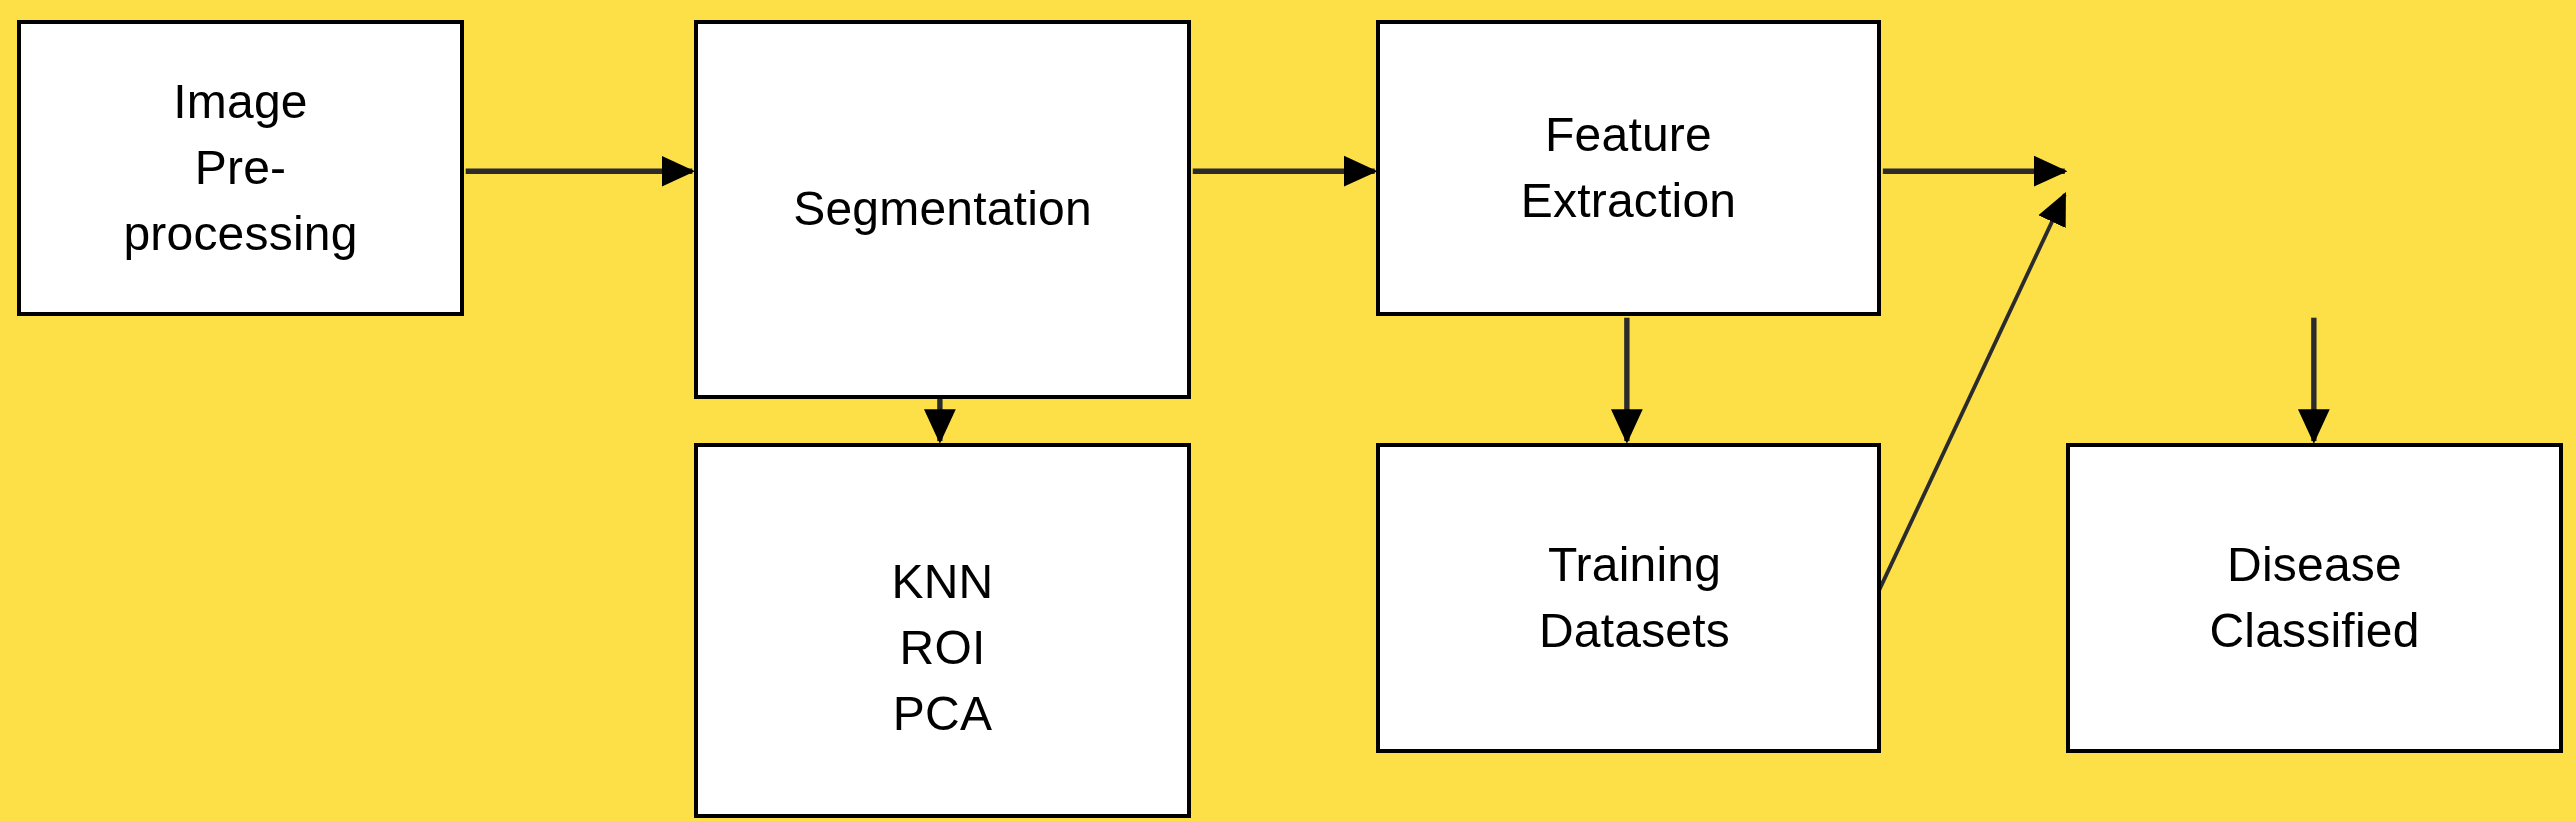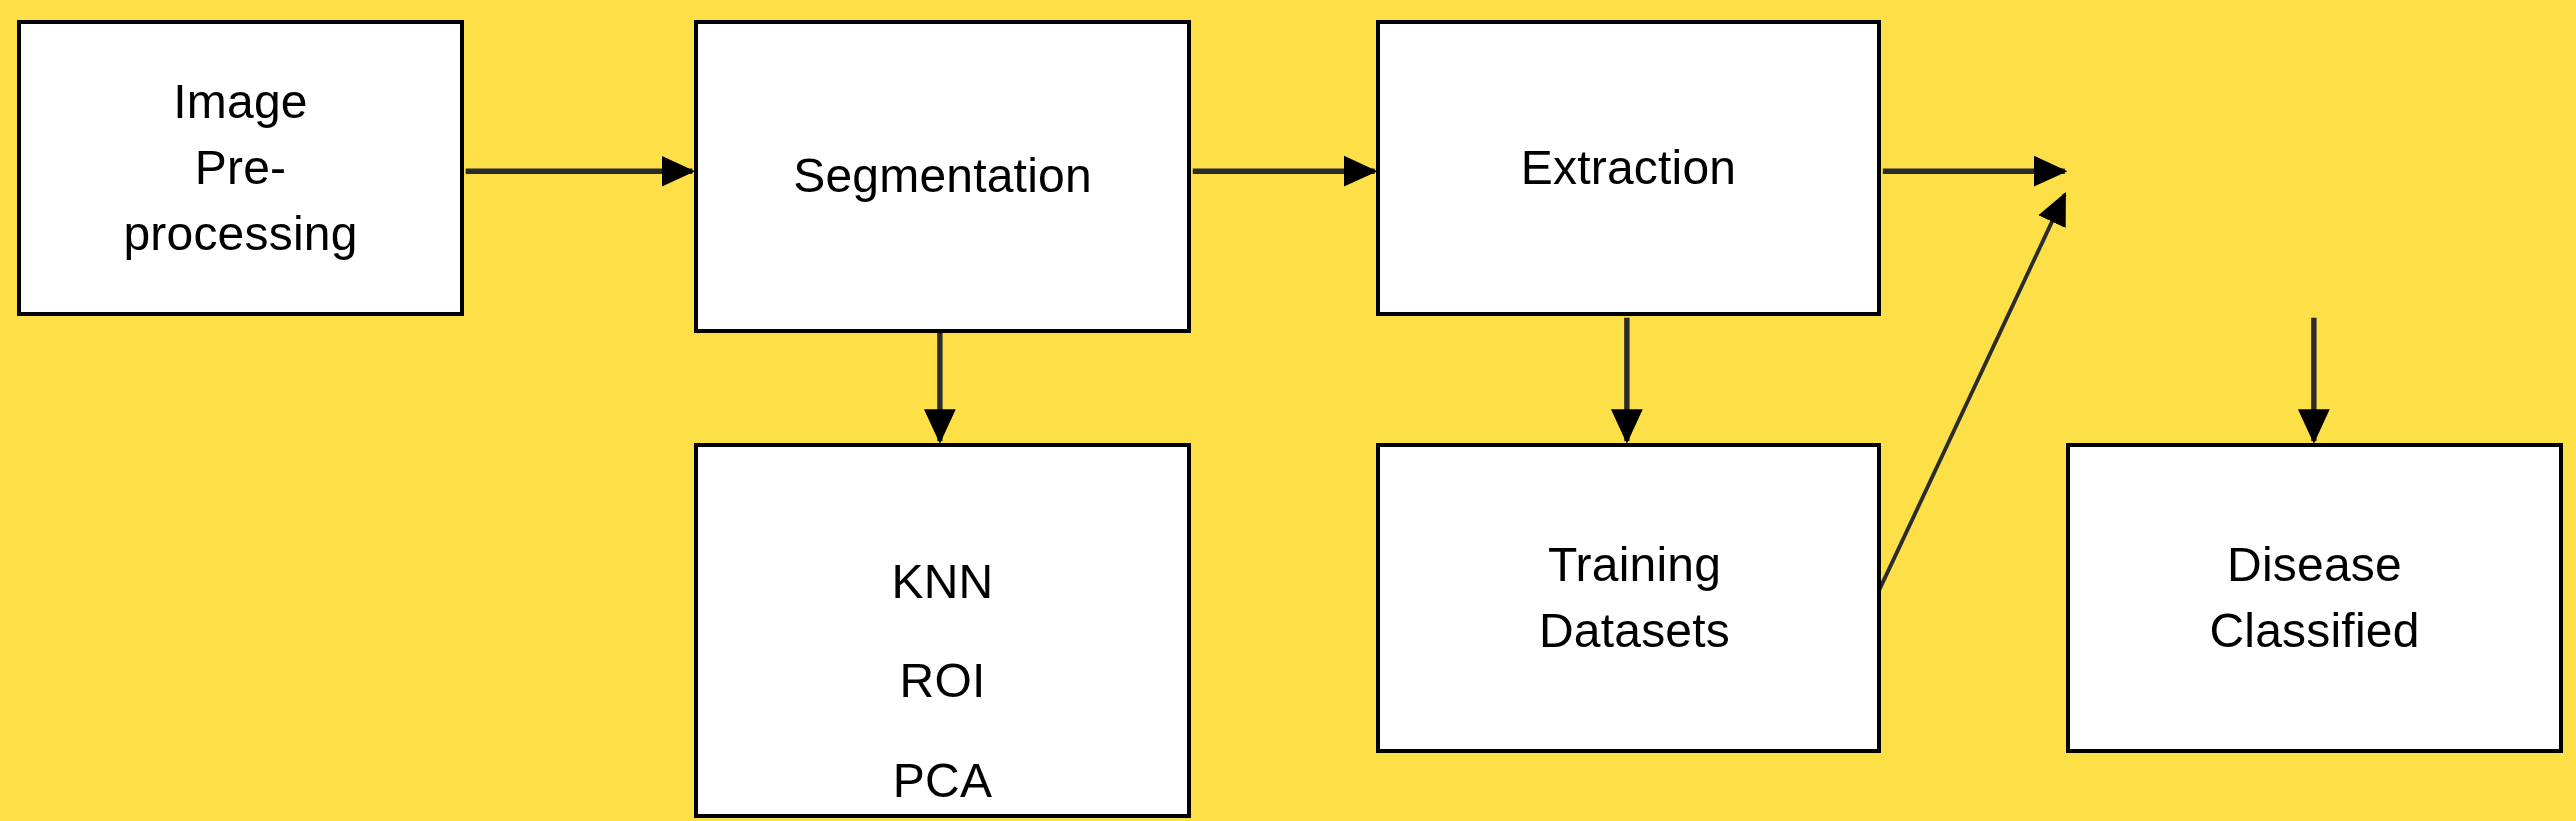--- a/index.html
+++ b/index.html
@@ -31,21 +31,21 @@
     line-height: 1.38;
     letter-spacing: 0.2px;
     z-index: 3;
   }
   .node .line {
     display: block;
     white-space: nowrap;
   }
   
   .node.tall {
-    justify-content: space-between;
+    justify-content: flex-start;
     padding-top: 102px;
   }
   svg.edges {
     position: absolute;
     left: 0;
     top: 0;
     width: 2576px;
     height: 822px;
     z-index: 1;
     overflow: visible;
@@ -83,25 +83,26 @@
 
     <line x1="2436" y1="768" x2="2678" y2="252" stroke="#2b2b2b" stroke-width="5" marker-end="url(#arrowDiag)"></line>
   </svg>
 
   <div class="node" style="left:17px; top:20px; width:447px; height:296px;">
     <span class="line">Image</span>
     <span class="line">Pre-</span>
     <span class="line">processing</span>
   </div>
 
-  <div class="node" style="left:694px; top:20px; width:497px; height:313px;">
+  <div class="node" style="left:694px; top:20px; width:497px; height:379px;">
     <span class="line">Segmentation</span>
   </div>
 
   <div class="node" style="left:1376px; top:20px; width:505px; height:296px;">
+    <span class="line">Feature</span>
     <span class="line">Extraction</span>
   </div>
 
 
   <div class="node tall" style="left:694px; top:443px; width:497px; height:375px;">
     <span class="line">KNN</span>
     <span class="line">ROI</span>
     <span class="line">PCA</span>
   </div>
 

